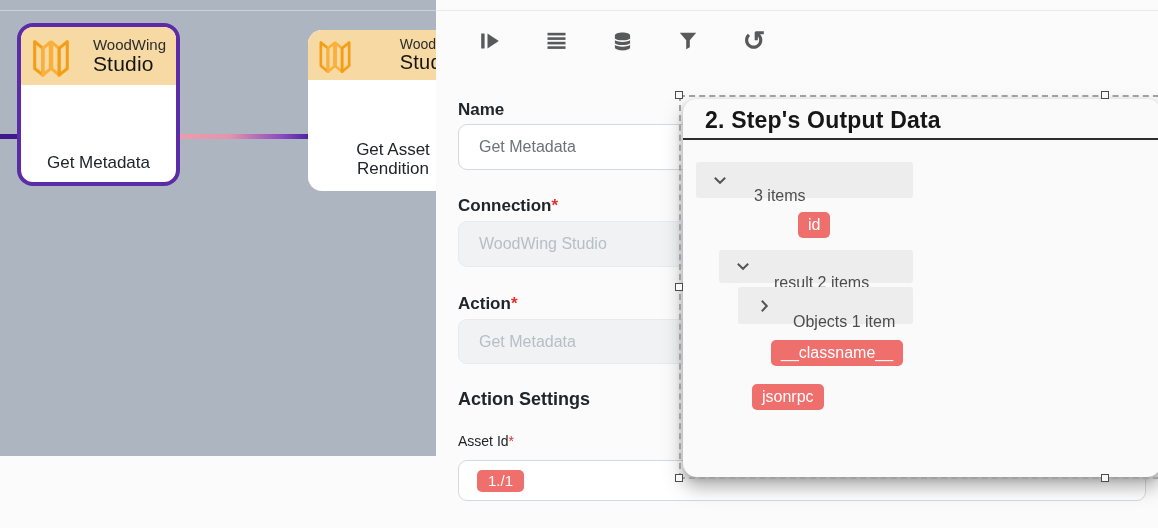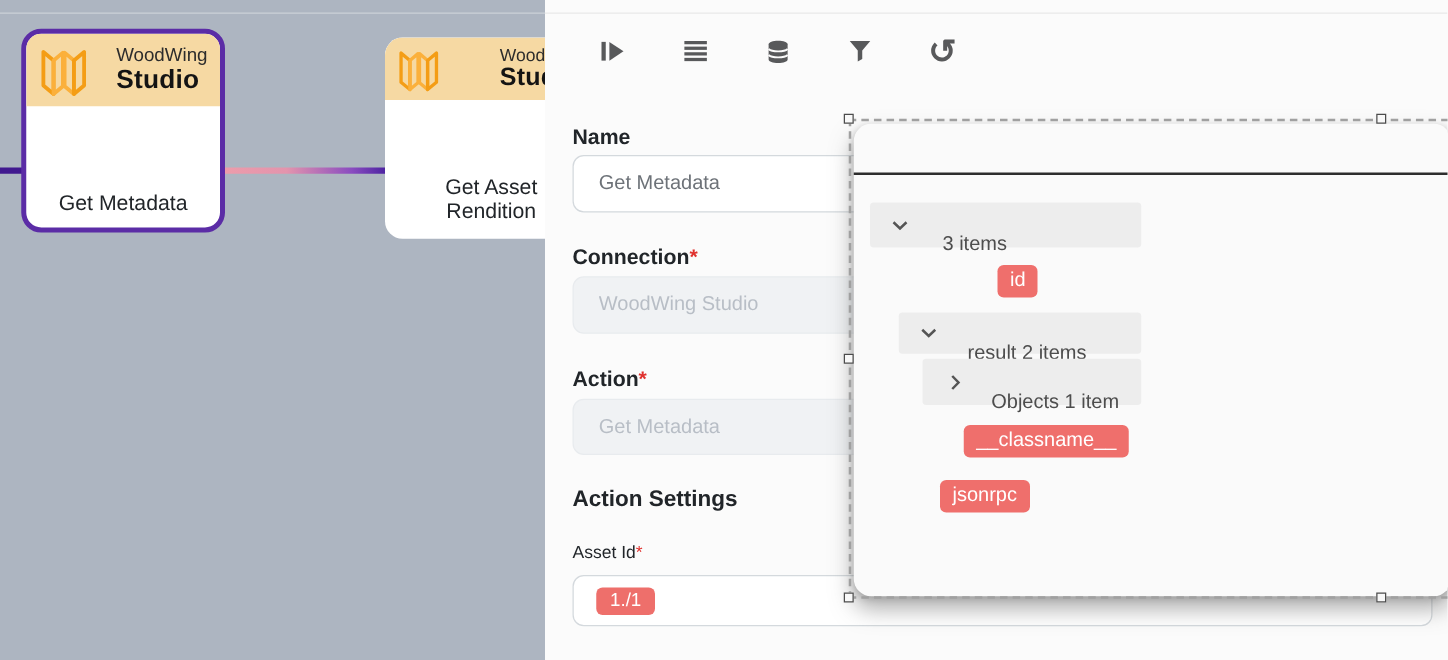--- a/index.html
+++ b/index.html
@@ -5,21 +5,21 @@
   * { box-sizing: border-box; margin: 0; padding: 0; }
   html, body { width: 1158px; height: 528px; overflow: hidden; }
   body {
     font-family: "Liberation Sans", sans-serif;
     position: relative;
     background: #fbfbfb;
   }
 
   
   .canvas {
-    position: absolute; left: 0; top: 0; width: 436px; height: 528px;
+    position: absolute; left: 0; top: 0; width: 436px; height: 456px;
     background: #adb5c1; overflow: hidden;
   }
   .canvas-topline {
     position: absolute; left: 0; top: 10px; width: 436px; height: 1px;
     background: rgba(255,255,255,0.38);
   }
   .edge { position: absolute; height: 5px; top: 134px; }
   .edge-in { left: 0; width: 21px; background: #41198f; }
   .edge-mid {
     left: 180px; width: 130px;
@@ -39,21 +39,21 @@
   }
   .node-header {
     display: flex; align-items: center;
     background: #f6d9a3; padding: 0 10px 0 7px;
   }
   .node1 .node-header { height: 58px; border-radius: 11px 11px 0 0; }
   .node2 .node-header { height: 50px; border-radius: 14px 14px 0 0; }
   .logo-svg { display: block; }
   .brand { margin-left: auto; text-align: left; line-height: 1.05; }
   .brand .b1 { font-size: 15px; color: #2c2c2c; display: block; }
-  .brand .b2 { font-size: 21px; font-weight: bold; color: #141414; display: block; letter-spacing: 0.2px; }
+  .brand .b2 { font-size: 21px; font-weight: normal; color: #141414; display: block; letter-spacing: 0.2px; }
   .node2 .brand .b1 { font-size: 14px; }
   .node2 .brand .b2 { font-size: 20px; }
   .node-label {
     position: absolute; left: 0; right: 0; bottom: 9px;
     text-align: center; font-size: 17px; color: #212529;
   }
   .node2 .node-label { bottom: 12px; width: 120px; left: 50%; right: auto; transform: translateX(-50%); line-height: 1.15; }
 
   
   .panel {
@@ -231,20 +231,21 @@
 
   <div class="f-label-lt" style="top: 433px;">
     <span>Asset Id</span><span class="req">*</span>
   </div>
   <div class="asset-input" style="top: 460px;">
     <span class="tag-pill">1./1</span>
   </div>
 </div>
 
 <div class="dialog">
+  <div class="dialog-title">2. Step's Output Data</div>
   <div class="dialog-rule"></div>
 
   <div class="tree-row" style="left:13px; top:63px; width:217px; height:36px;">
     <span class="chev">
       <svg width="14" height="9" viewBox="0 0 14 9">
           <polyline points="1.8,1.8 7,6.8 12.2,1.8" fill="none" stroke="#555555" stroke-width="2"></polyline>
         </svg>
     </span>
     <span class="row-label">3 items</span>
   </div>

